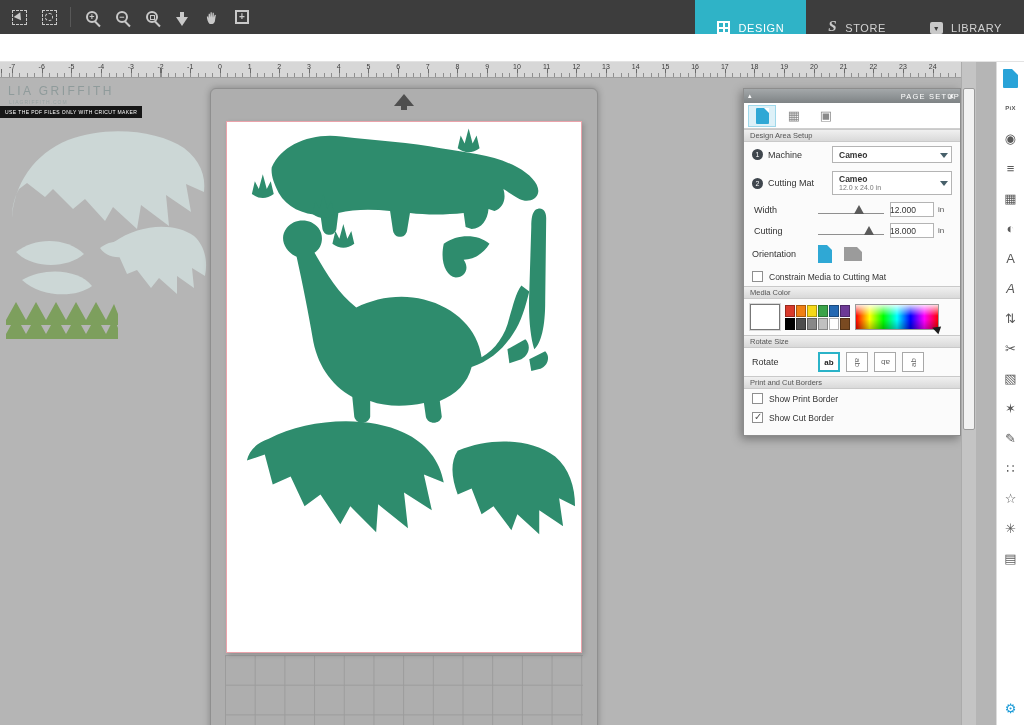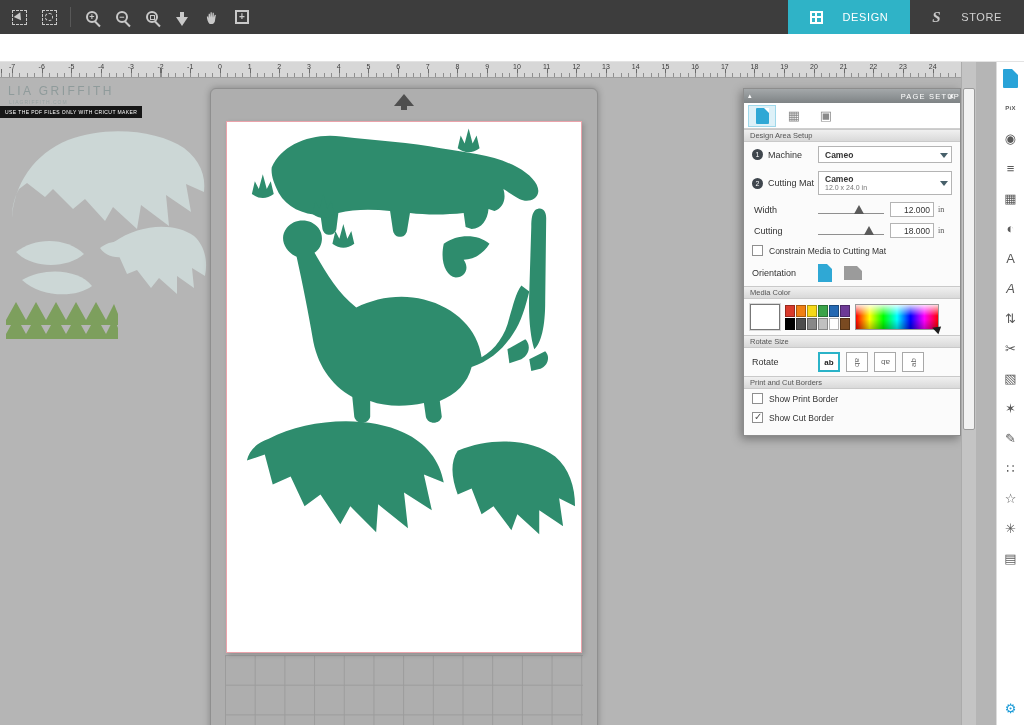--- a/index.html
+++ b/index.html
@@ -20,21 +20,21 @@
   .cursor-tri { width:0; height:0; border-left:4px solid transparent; border-right:4px solid transparent; border-top:7px solid #c9c9c9; transform:rotate(-35deg); }
   .dash-circle { width:8px; height:8px; border:1px dashed #c9c9c9; border-radius:50%; }
   .mag { width:12px; height:12px; border:2px solid #c9c9c9; border-radius:50%; display:flex; align-items:center; justify-content:center; color:#c9c9c9; font-size:9px; font-weight:bold; line-height:1; position:relative; }
   .mag::after { content:""; position:absolute; width:7px; height:2px; background:#c9c9c9; bottom:-4px; right:-5px; transform:rotate(45deg); }
   .mag .tinybox { width:5px; height:5px; border:1px dashed #c9c9c9; }
   .arrow-down { width:0; height:0; border-left:6px solid transparent; border-right:6px solid transparent; border-top:9px solid #c9c9c9; position:relative; margin-top:8px; }
   .arrow-down::before { content:""; position:absolute; left:-2px; top:-14px; width:4px; height:5px; background:#c9c9c9; }
   .fitpage { width:14px; height:14px; border:2px solid #c9c9c9; color:#c9c9c9; font-size:10px; font-weight:bold; display:flex; align-items:center; justify-content:center; line-height:1; }
 
   .tabs { display:flex; align-items:stretch; }
-  .tab { display:flex; align-items:center; gap:20px; padding:8px 22px; color:#d2d2d2; font-size:11px; letter-spacing:.6px; cursor:pointer; }
+  .tab { display:flex; align-items:flex-end; gap:8px; padding:0 22px; color:#d2d2d2; font-size:11px; letter-spacing:.6px; cursor:pointer; }
   .tab.active { background:#2fb3c7; color:#fff; }
   .grid-ic { width:13px; height:13px; border:2px solid #fff;
     background-image:linear-gradient(#fff,#fff),linear-gradient(#fff,#fff);
     background-size:2px 100%,100% 2px; background-position:center,center; background-repeat:no-repeat; }
   .store-ic { font-size:15px; font-weight:bold; font-style:italic; color:#c9c9c9; font-family:"Liberation Serif",serif; line-height:1; }
   .lib-ic { width:13px; height:12px; background:#c9c9c9; border-radius:2px; color:#3d3d3d; font-size:7px; display:flex; align-items:center; justify-content:center; line-height:1; }
   .send-ic { width:20px; height:12px; border:2px solid #c9c9c9; border-radius:3px; position:relative; }
   .send-ic::after { content:""; position:absolute; left:3px; right:3px; top:2px; height:2px; background:#c9c9c9; }
 
   
@@ -78,31 +78,31 @@
   .ptab { width:28px; height:22px; display:flex; align-items:center; justify-content:center; cursor:pointer; }
   .ptab.active { background:#ddf1f8; border:1px solid #9fd8ea; }
   .pageic { width:13px; height:16px; background:#2fa8d5; position:relative; border-radius:1px; }
   .pageic::after { content:""; position:absolute; right:0; top:0; border-left:5px solid transparent; border-top:5px solid #fff; }
   .ptab .g { font-size:13px; color:#8a8a8a; line-height:1; }
 
   .sect { height:13px; background:linear-gradient(#f0f0f0,#d9d9d9); border-top:1px solid #c9c9c9; border-bottom:1px solid #c9c9c9; display:flex; align-items:center; padding-left:6px; font-size:7.5px; color:#555; }
   .row { display:flex; align-items:center; padding:4px 8px; }
   .badge { flex:0 0 11px; width:11px; height:11px; border-radius:50%; background:#3f464d; color:#fff; font-size:7px; display:flex; align-items:center; justify-content:center; margin-right:5px; }
   .rlabel { flex:1; font-size:9px; color:#333; }
-  .dd { width:134px; height:17px; background:#fff; border:1px solid #b4b4b4; display:flex; align-items:center; padding:0 14px 0 6px; position:relative; font-weight:bold; font-size:8.5px; cursor:pointer; }
+  .dd { width:120px; height:17px; background:#fff; border:1px solid #b4b4b4; display:flex; align-items:center; padding:0 14px 0 6px; position:relative; font-weight:bold; font-size:8.5px; cursor:pointer; }
   .dd .arr { position:absolute; right:3px; top:50%; margin-top:-2px; width:0; height:0; border-left:4px solid transparent; border-right:4px solid transparent; border-top:5px solid #47606a; }
   .dd.two { height:24px; flex-direction:column; align-items:flex-start; justify-content:center; }
   .dd .sub { font-weight:normal; font-size:7px; color:#777; line-height:1.2; }
 
   .slider-row { padding:3px 8px 3px 10px; }
   .slid { width:66px; height:14px; position:relative; margin-right:6px; flex:0 0 66px; cursor:pointer; }
   .slid::before { content:""; position:absolute; left:0; right:0; top:10px; height:1px; background:#8f8f8f; }
   .sthumb { position:absolute; top:2px; width:0; height:0; border-left:5px solid transparent; border-right:5px solid transparent; border-bottom:9px solid #5a5a5a; transform:translateX(-50%); }
-  .valbox { width:44px; height:15px; border:1px solid #b4b4b4; background:#fff; font-size:8.5px; display:flex; align-items:center; justify-content:flex-end; padding-right:3px; }
-  .unit { width:14px; font-size:8px; color:#555; margin-left:4px;font-family:Liberation Serif, serif; }
+  .valbox { width:44px; height:15px; border:1px solid #b4b4b4; background:#fff; font-size:8.5px; display:flex; align-items:center; justify-content:flex-end; padding-right:17px; }
+  .unit { width:14px; font-size:8px; color:#555; margin-left:4px; }
 
   .checkbox { flex:0 0 11px; width:11px; height:11px; border:1px solid #8f8f8f; background:#fff; margin-right:6px; position:relative; cursor:pointer; }
   .checkbox.checked::after { content:"✓"; position:absolute; left:1px; top:-2px; font-size:10px; color:#555; }
   .cblabel { font-size:8.5px; color:#333; }
 
   .orient { display:flex; gap:12px; align-items:center; width:134px; }
   .orient .port { width:14px; height:18px; background:#2fa8d5; position:relative; cursor:pointer; }
   .orient .port::after { content:""; position:absolute; right:0; top:0; border-left:5px solid transparent; border-top:5px solid #fbfbfb; }
   .orient .land { width:18px; height:14px; background:#9b9b9b; position:relative; cursor:pointer; }
   .orient .land::after { content:""; position:absolute; right:0; top:0; border-left:5px solid transparent; border-top:5px solid #fbfbfb; }
@@ -176,20 +176,24 @@
         </button>
     </div>
     <nav class="tabs">
       <div class="tab active">
         <span class="grid-ic"></span>
         <span>DESIGN</span>
       </div>
       <div class="tab">
         <span class="store-ic">S</span>
         <span>STORE</span>
+      </div>
+      <div class="tab">
+        <span class="lib-ic">▼</span>
+        <span>LIBRARY</span>
       </div>
     </nav>
   </header>
 
   <div class="substrip"></div>
 
   <div class="main">
     <div class="work-col">
       <div class="ruler" id="ruler">
           <span class="rnum" style="left: 12px;">-7</span>
@@ -322,30 +326,30 @@
             <span class="rlabel">Cutting</span>
             <div class="slid">
                 <span class="sthumb" style="left: 78%;"></span>
               </div>
             <div class="valbox">18.000</div>
             <span class="unit">in</span>
           </div>
 
 
           <div class="row">
-            <span class="checkbox"></span>
-            <span class="cblabel">Constrain Media to Cutting Mat</span>
-          </div>
-
-          <div class="row">
             <span class="rlabel">Orientation</span>
             <div class="orient">
               <span class="port"></span>
               <span class="land"></span>
             </div>
+          </div>
+
+          <div class="row">
+            <span class="checkbox"></span>
+            <span class="cblabel">Constrain Media to Cutting Mat</span>
           </div>
 
           <div class="sect">Media Color</div>
           <div class="mcolor-row">
             <span class="sel-swatch" style="background: rgb(255, 255, 255);"></span>
             <div class="pal-grid" id="palette-grid">
                 <span class="sw" style="background: rgb(217, 58, 43);"></span>
                 <span class="sw" style="background: rgb(240, 127, 19);"></span>
                 <span class="sw" style="background: rgb(247, 217, 23);"></span>
                 <span class="sw" style="background: rgb(58, 163, 73);"></span>

